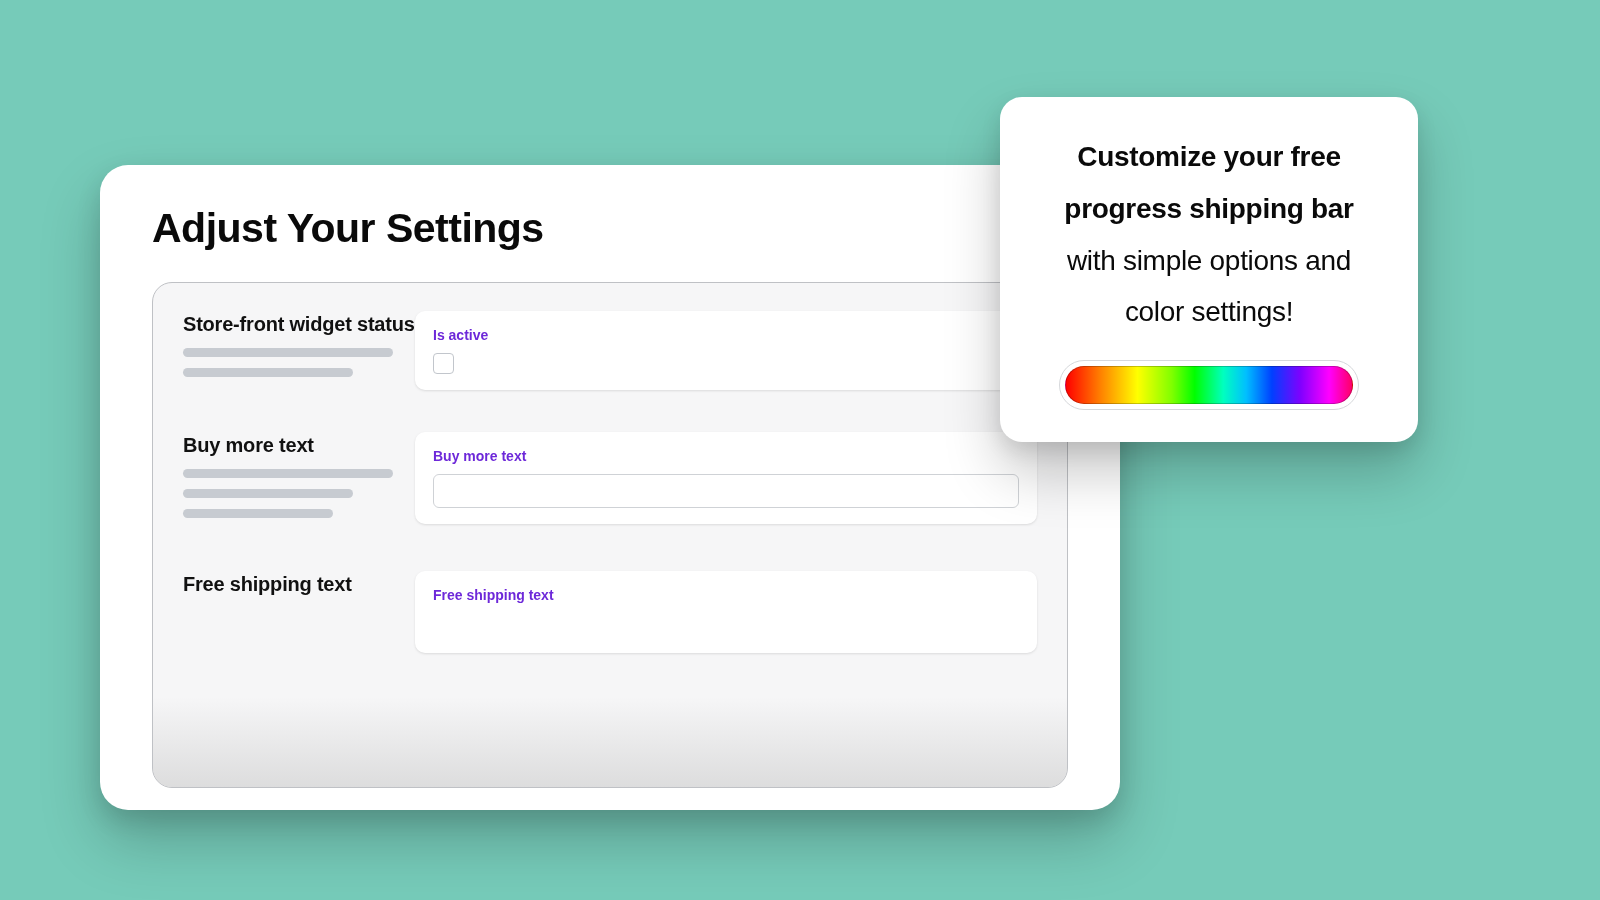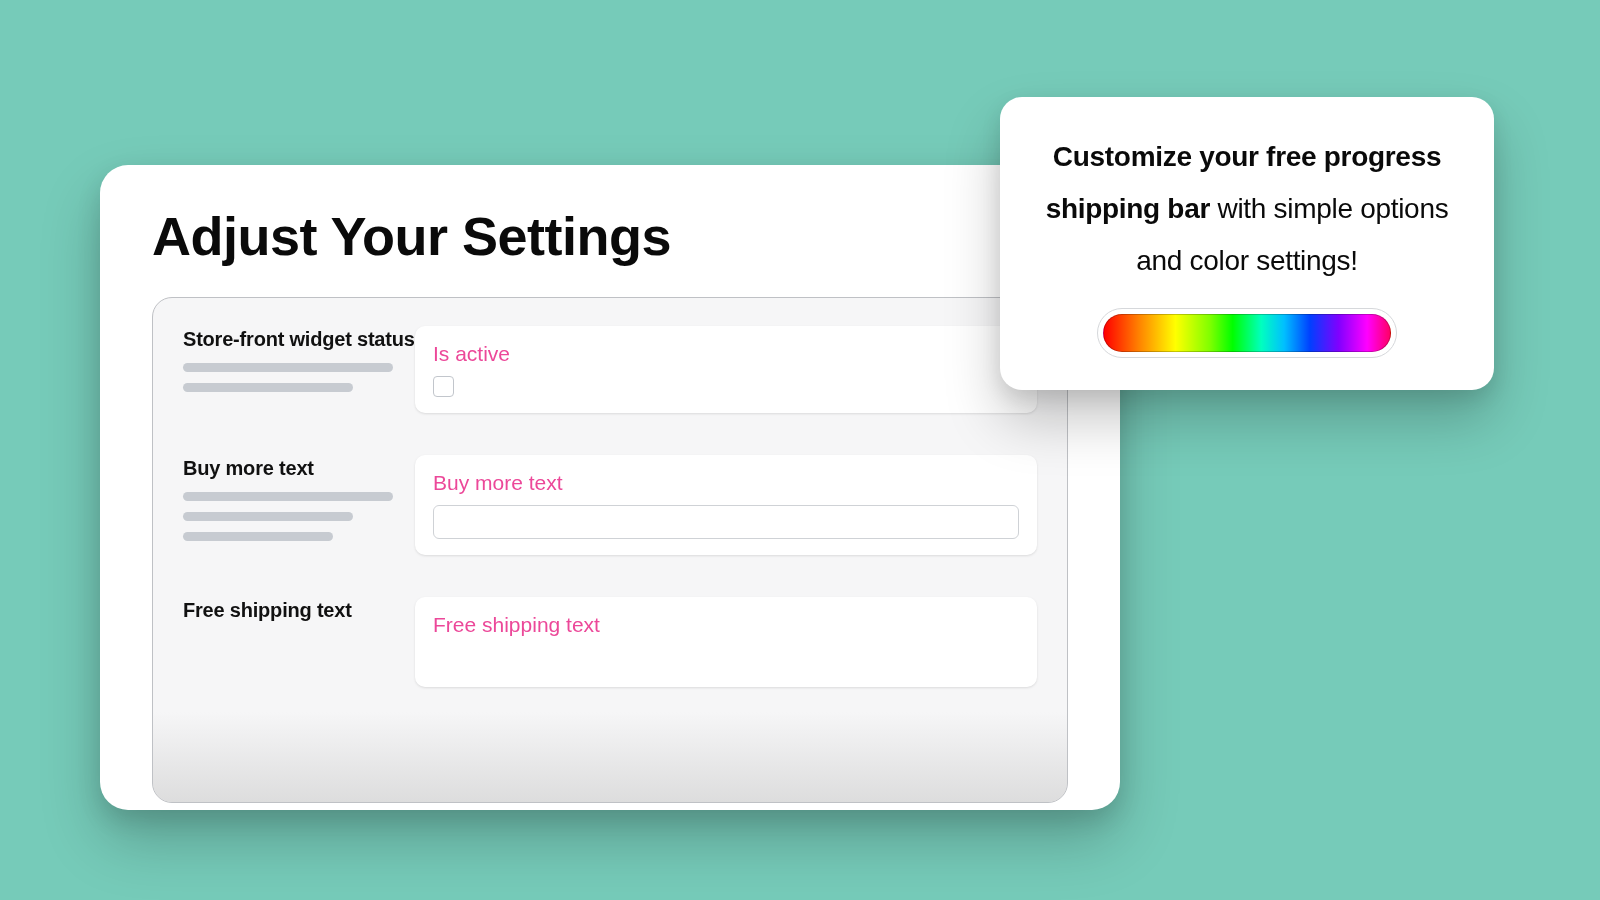--- a/index.html
+++ b/index.html
@@ -17,21 +17,21 @@
     top: 165px;
     width: 1020px;
     height: 645px;
     background: #ffffff;
     border-radius: 28px;
     box-shadow: 0 30px 60px rgba(0,0,0,0.22), 0 10px 25px rgba(0,0,0,0.12);
     padding: 40px 52px 0 52px;
   }
 
   .main-title {
-    font-size: 54px;
+    font-size: 41px;
     font-weight: 800;
     letter-spacing: -0.5px;
     color: #0a0a0a;
     margin-bottom: 30px;
   }
 
   .settings-panel {
     position: relative;
     border: 1px solid #bfc1c5;
     border-radius: 20px;
@@ -82,23 +82,23 @@
 
   .field-card {
     flex: 1;
     background: #ffffff;
     border-radius: 10px;
     box-shadow: 0 1px 3px rgba(0,0,0,0.08), 0 1px 2px rgba(0,0,0,0.04);
     padding: 16px 18px;
   }
 
   .field-label {
-    font-size: 21px;
-    font-weight: 400;
-    color: #ec4899;
+    font-size: 14px;
+    font-weight: 700;
+    color: #6d28d9;
     margin-bottom: 10px;
   }
 
   .checkbox {
     width: 21px;
     height: 21px;
     border: 1.5px solid #c2c6cc;
     border-radius: 4px;
     background: #fff;
   }
@@ -109,21 +109,21 @@
     border: 1px solid #cfd2d6;
     border-radius: 6px;
     background: #fff;
   }
 
   
   .callout {
     position: absolute;
     left: 1000px;
     top: 97px;
-    width: 494px;
+    width: 418px;
     background: #ffffff;
     border-radius: 22px;
     box-shadow: 0 30px 55px rgba(0,0,0,0.22), 0 8px 20px rgba(0,0,0,0.10);
     padding: 34px 42px 32px 42px;
     text-align: center;
   }
 
   .callout-text {
     font-size: 28px;
     line-height: 1.85;

